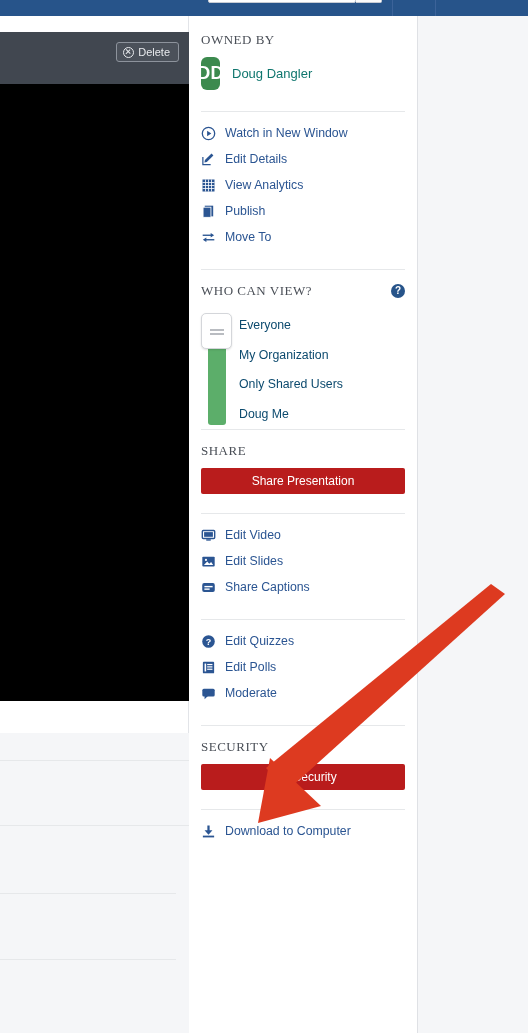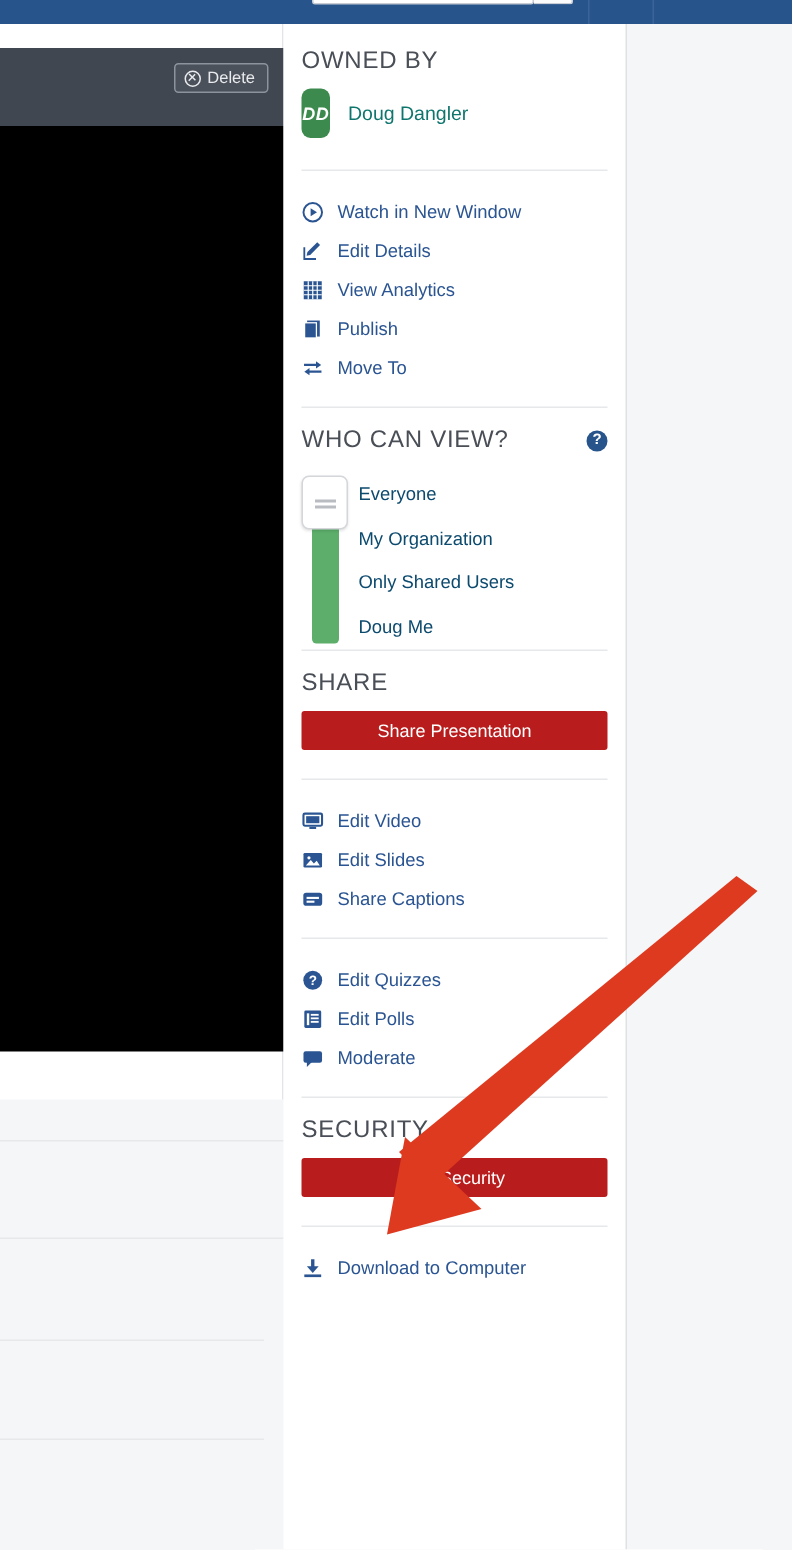--- a/index.html
+++ b/index.html
@@ -62,36 +62,37 @@
   .fr3 { top: 810px; height: 68px; width: 176px; }
   .fr4 { top: 878px; height: 66px; width: 176px; }
 
   
   .sidebar {
     position: absolute; left: 189px; top: 16px; width: 229px; height: 1017px;
     background: #ffffff; border-right: 1px solid #dfe1e5;
     padding: 0 12px;
   }
   .sec-title {
-    font-size: 16px; letter-spacing: .5px; color: #4a4f57; font-weight: 400;
+    font-size: 13px; letter-spacing: .5px; color: #4a4f57; font-weight: 400;
     text-transform: uppercase;
+    font-family: Liberation Serif, serif;
   }
   .hr { height: 1px; background: #e6e8ea; border: none; }
 
   .owner-row { display: flex; align-items: center; gap: 12px; margin-top: 9px; }
   .avatar {
     width: 19px; height: 33px; border-radius: 6px; background: #3c8a4e;
-    color: #ffffff; font-size: 12px; font-weight: 700; letter-spacing: .3px;
-    display: flex; align-items: center; justify-content: center; font-style: italic;
+    color: #ffffff; font-size: 18px; font-weight: 700; letter-spacing: .3px;
+    display: flex; align-items: center; justify-content: center;
   }
   .owner-name { font-size: 13px; color: #0f766e; }
 
   .menu { list-style: none; }
   .menu li {
-    display: flex; align-items: center; gap: 9px; height: 26px; cursor: pointer;
+    display: flex; align-items: flex-start; gap: 9px; height: 26px; cursor: pointer;
   }
   .menu li .lbl { font-size: 12.3px; color: #2b5592; }
   .ico { width: 15px; height: 15px; flex: 0 0 15px; display: block; }
 
   
   .viewer { position: relative; height: 118px; margin-top: 12px; }
   .slider-track {
     position: absolute; left: 7px; top: 34px; width: 18px; height: 80px;
     background: #5cae6a; border-radius: 3px;
   }

